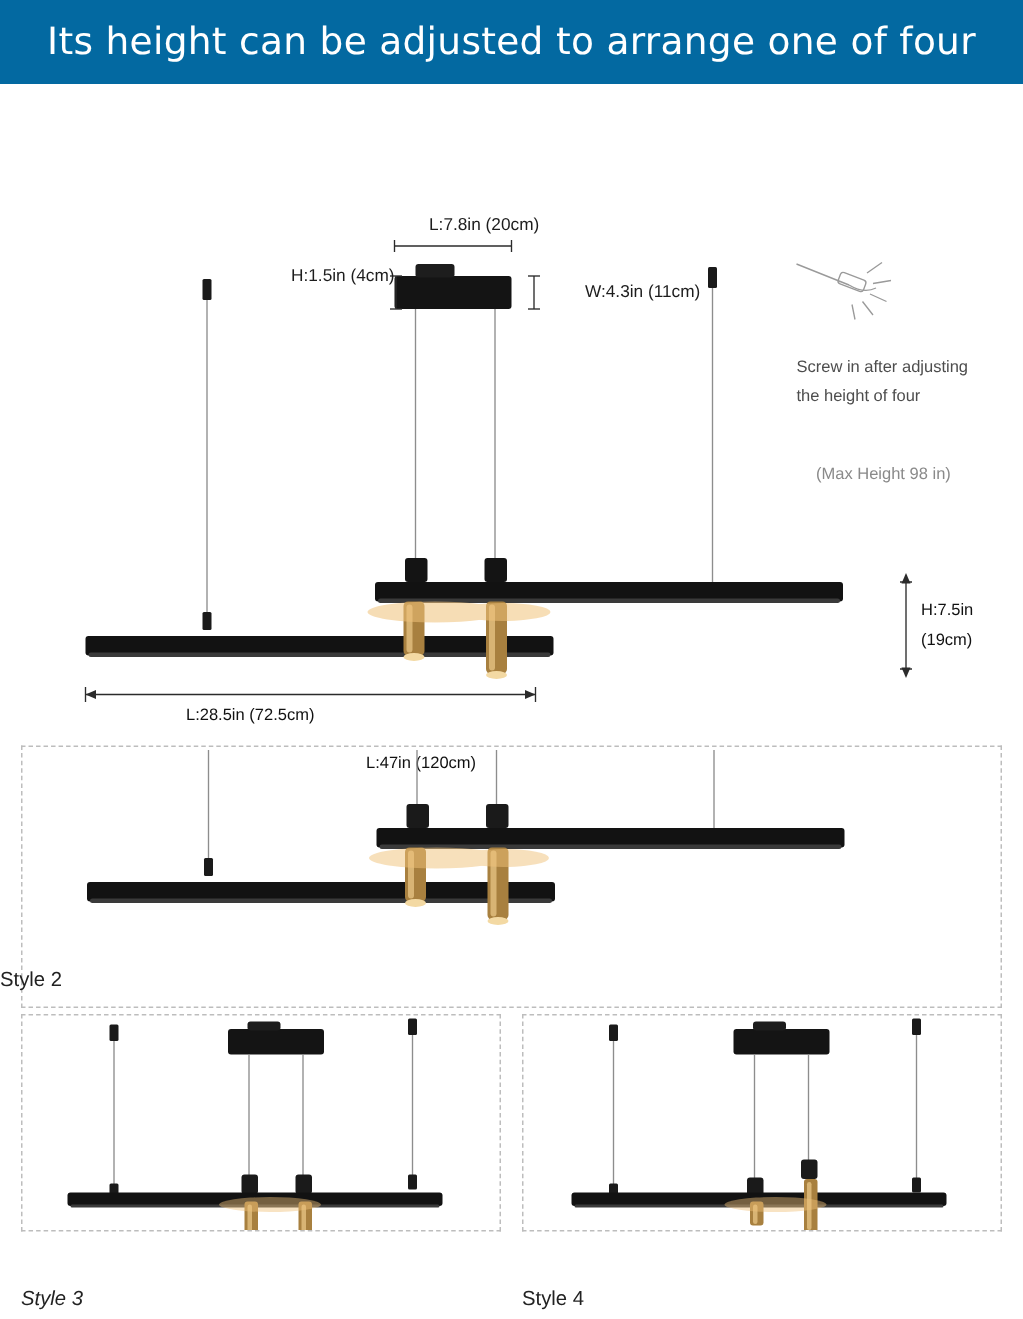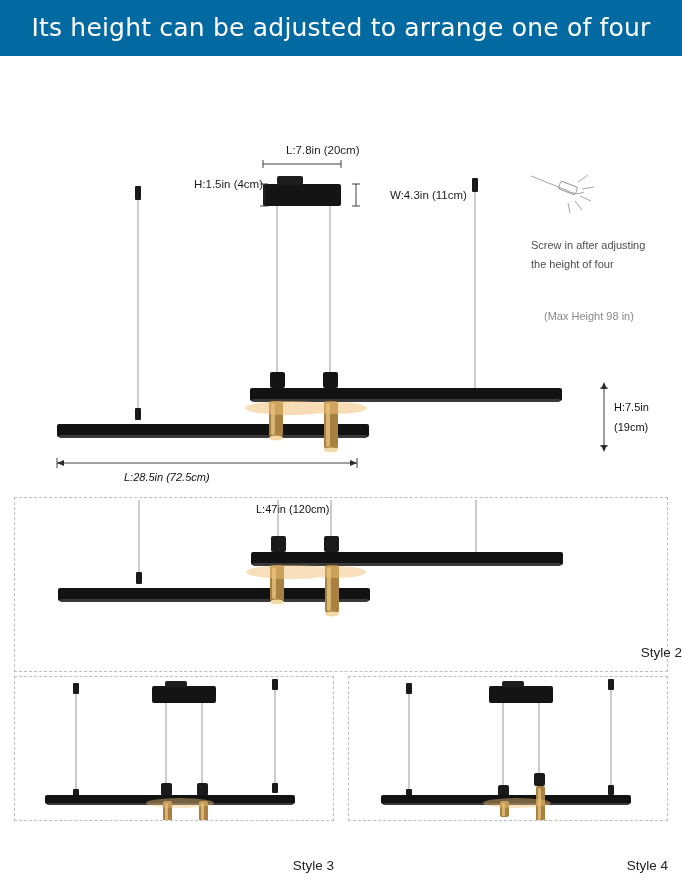--- a/index.html
+++ b/index.html
@@ -69,26 +69,26 @@
     position: absolute;
     left: 348px;
     top: 676px;
     width: 320px;
     height: 145px;
   }
 
   .caption {
     position: absolute;
     width: 100%;
-    text-align: right;
+    text-align: left;
     font-size: 13.5px;
     color: #222;
   }
   .cap-style2 { left: 0; top: 645px; width: 682px; }
-  .cap-style3 { left: 14px; top: 858px; width: 320px; }
+  .cap-style3 { left: 14px; top: 858px; width: 320px; font-style: italic; }
   .cap-style4 { left: 348px; top: 858px; width: 320px; }
 
   
   .lbl {
     position: absolute;
     font-size: 11.5px;
     color: #1d1d1d;
     white-space: nowrap;
   }
   .lbl-sm {
@@ -225,22 +225,22 @@
   <div class="lbl" style="left:194px; top:122px;">H:1.5in (4cm)</div>
   <div class="lbl" style="left:366px; top:133px;margin-left:24px;">W:4.3in (11cm)</div>
 
   <div class="lbl-sm" style="left:531px; top:183px;">Screw in after adjusting</div>
   <div class="lbl-sm" style="left:531px; top:202px;">the height of four</div>
   <div class="lbl-sm lbl-gray" style="left:544px; top:221px;margin-top:33px;">(Max Height 98 in)</div>
 
   <div class="lbl-dim" style="left:614px; top:345px;">H:7.5in</div>
   <div class="lbl-dim" style="left:614px; top:365px;">(19cm)</div>
 
-  <div class="lbl-dim" style="left:124px; top:415px;font-style:italic;">L:28.5in (72.5cm)</div>
-  <div class="lbl-dim" style="left:256px; top:447px;">L:47in (120cm)</div>
+  <div class="lbl-dim" style="left:124px; top:415px;">L:28.5in (72.5cm)</div>
+  <div class="lbl-dim" style="left:244px; top:447px;">L:47in (120cm)</div>
 </div>
 
 <div class="panel dashed-box style2-panel">
   <svg width="652" height="173" viewBox="0 0 652 173">
     <g stroke="#8d8d8d" stroke-width="0.9" fill="none">
       <line x1="263" y1="2" x2="263" y2="42"></line>
       <line x1="316" y1="2" x2="316" y2="42"></line>
       <line x1="124" y1="2" x2="124" y2="80"></line>
       <line x1="461" y1="2" x2="461" y2="60"></line>
     </g>

